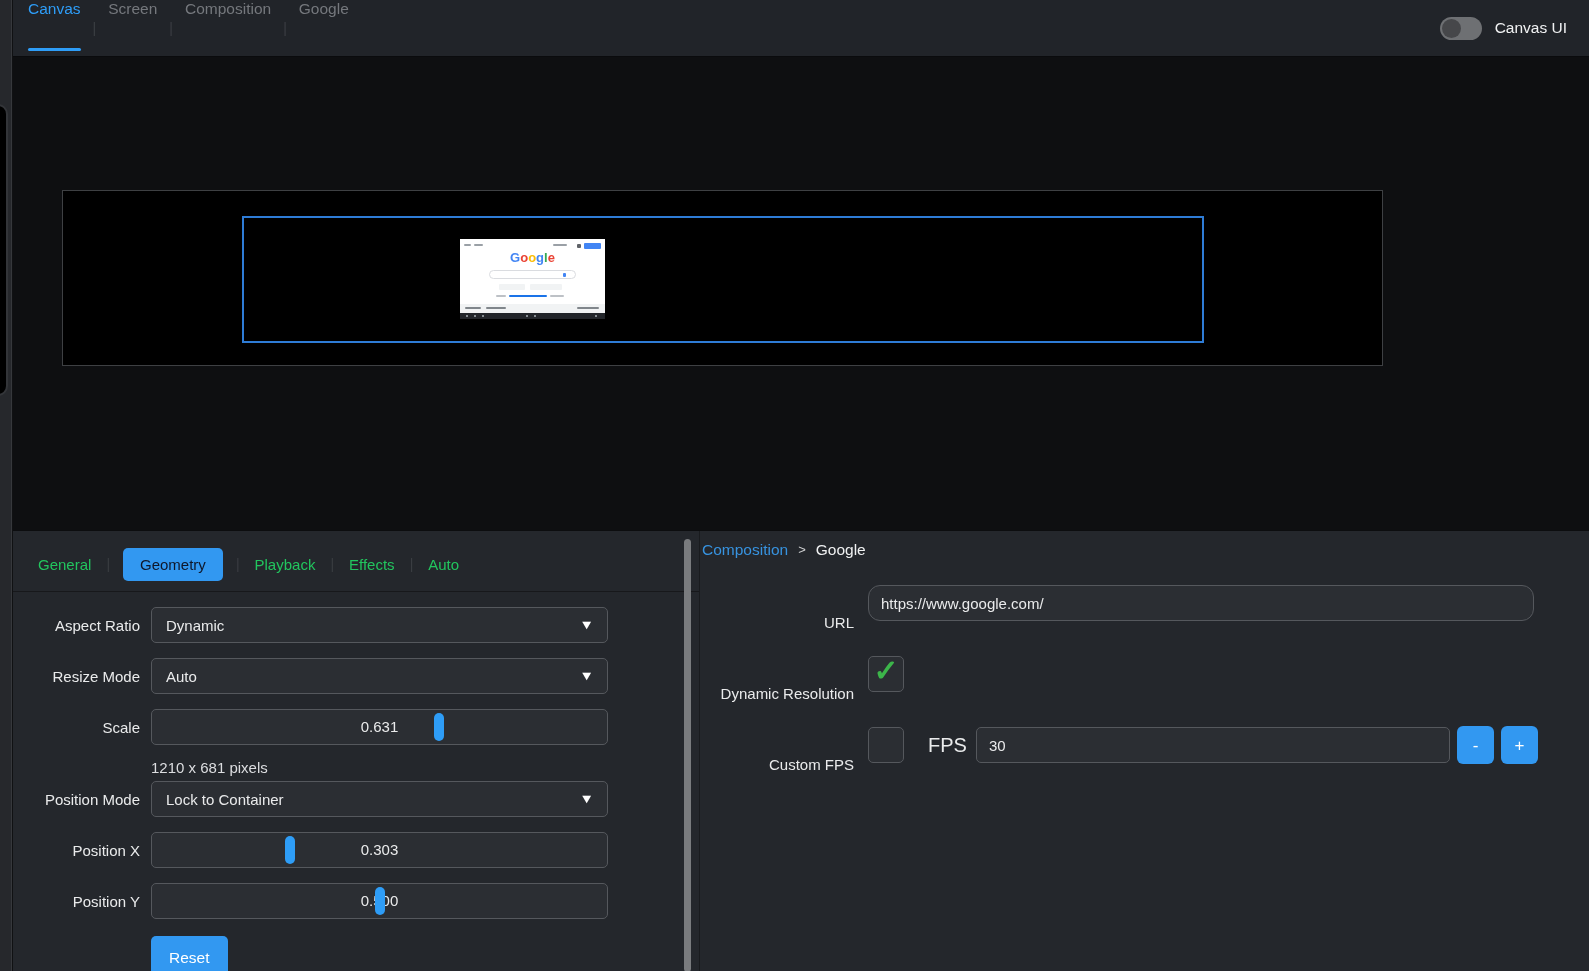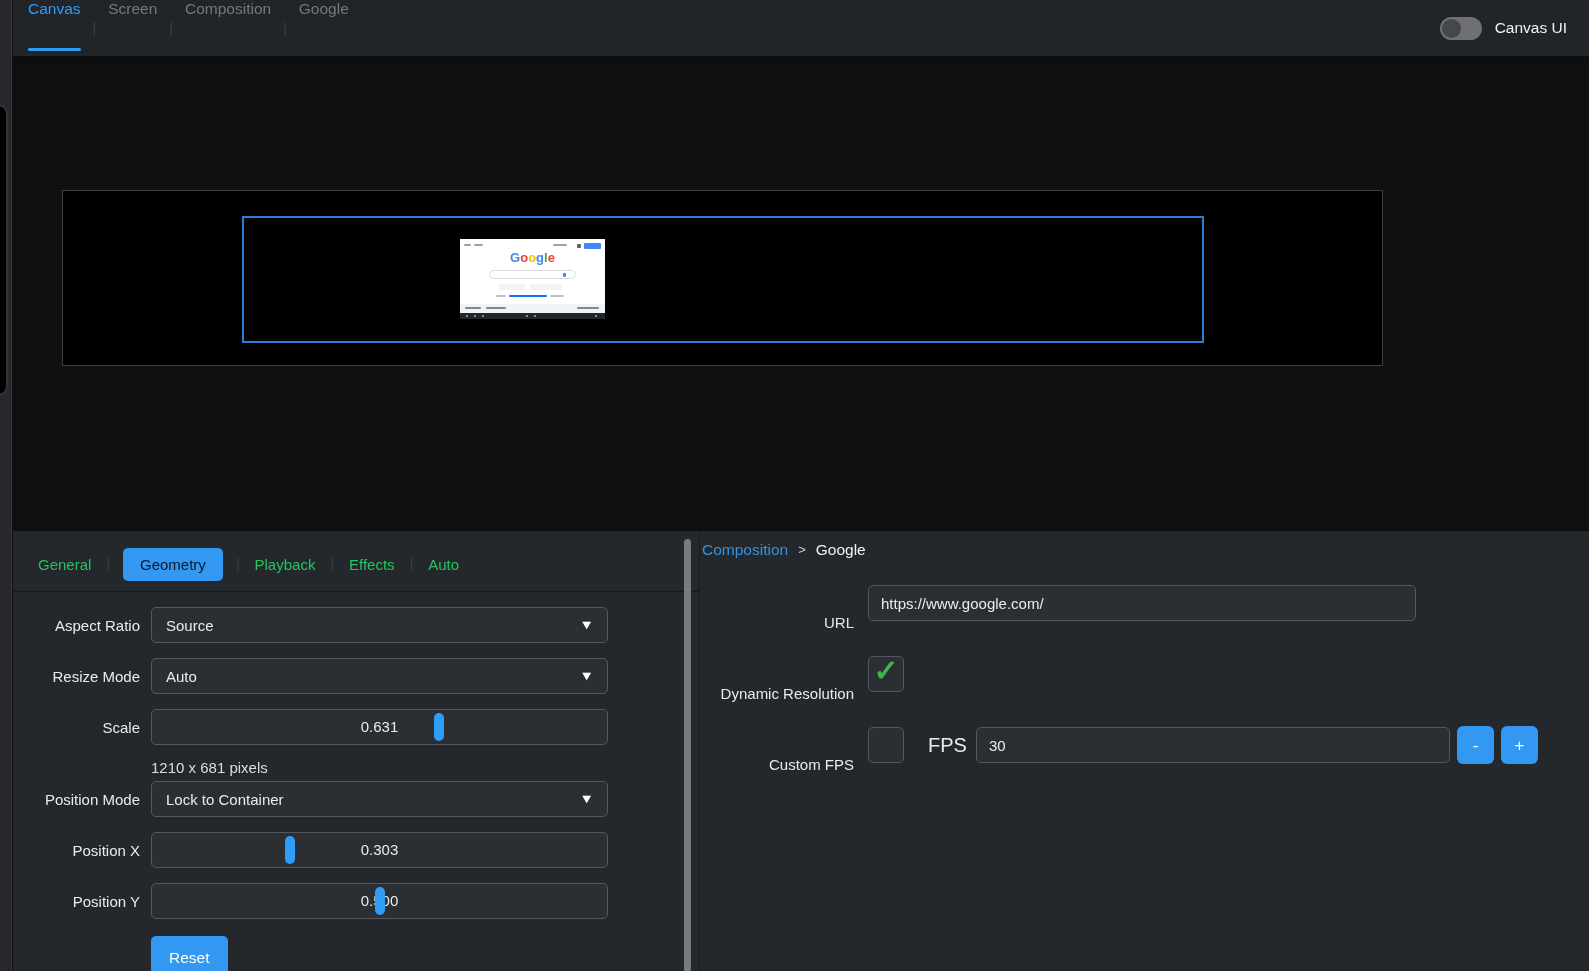--- a/index.html
+++ b/index.html
@@ -73,21 +73,21 @@
 
   .right-panel { flex:1; position:relative; padding:8px 0 0 2px; }
   .breadcrumb { display:flex; align-items:center; gap:10px; font-size:15.5px; height:21px; }
   .crumb-link { color:#3793e0; cursor:pointer; }
   .crumb-sep { color:#cfd0d2; font-size:13px; }
   .crumb-current { color:#f0f1f2; }
   .rrow { display:flex; align-items:center; margin-top:15px; }
   .rrow:first-of-type { margin-top:4px; }
   .rrow-label { width:152px; flex:none; text-align:right; font-size:15px; color:#eaebec;margin-top:39px; }
   .text-input { height:36px; background:#2b2e33; border:1px solid #55585d; border-radius:5px; color:#eaebec; font-size:15px; padding:0 12px; font-family:inherit; outline:none; margin-left:14px; }
-  .url-input { width:548px; }
+  .url-input { width:666px;border-radius:12px; }
   .size-input { width:326px; }
   .checkbox { width:36px; height:36px; margin-left:14px; background:#2b2e33; border:1px solid #55585d; border-radius:5px; display:flex; align-items:center; justify-content:center; cursor:pointer; flex:none; }
   .check-glyph { color:#3cb54a; font-size:30px; font-weight:bold; line-height:1; transform:translateY(-3px); }
   .fps-label { margin-left:24px; width:34px; text-align:center; font-size:20px; color:#eaebec; }
   .fps-input { width:474px; }
   .fps-btn { margin-left:7px; width:37px; height:38px; background:#3298f1; border:none; border-radius:6px; color:#fff; font-size:17px; font-family:inherit; cursor:pointer; line-height:1; }
 </style>
 </head>
 <body>
 
@@ -179,21 +179,21 @@
           <span class="panel-tab">Effects</span>
           <span class="ptab-sep">|</span>
           <span class="panel-tab">Auto</span>
         </nav>
         <div class="panel-divider"></div>
 
         <div class="row">
           <span class="row-label">Aspect Ratio</span>
           <div class="row-control">
             <div class="dropdown">
-              <span>Source</span>
+              <span>Dynamic</span>
               <span class="dd-arrow">▼</span>
             </div>
           </div>
         </div>
 
         <div class="row">
           <span class="row-label">Resize Mode</span>
           <div class="row-control">
             <div class="dropdown">
               <span>Auto</span>

